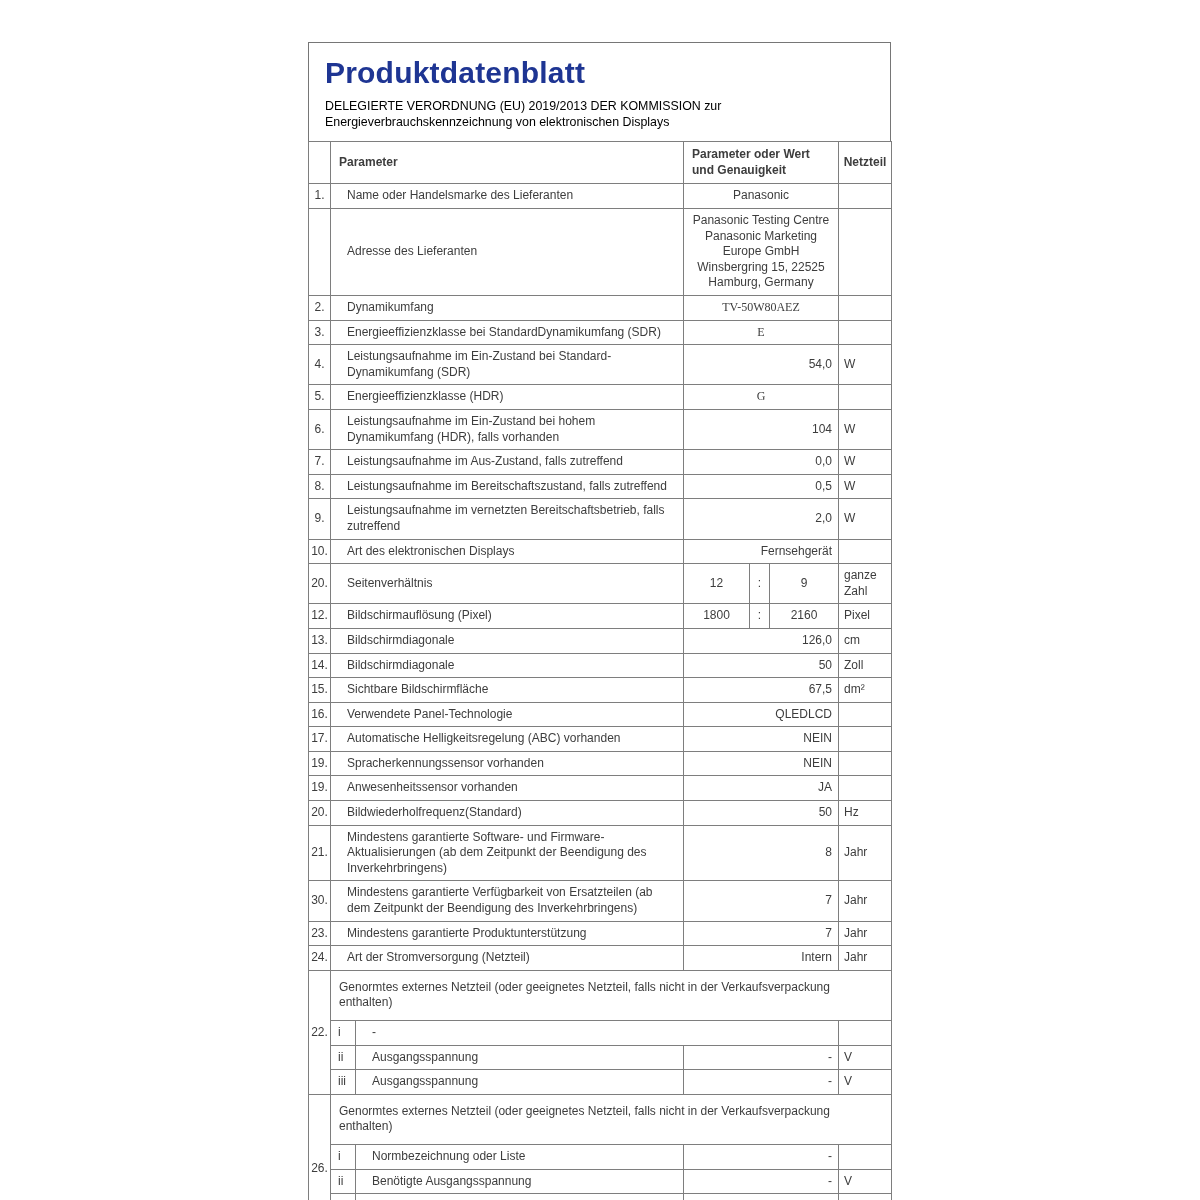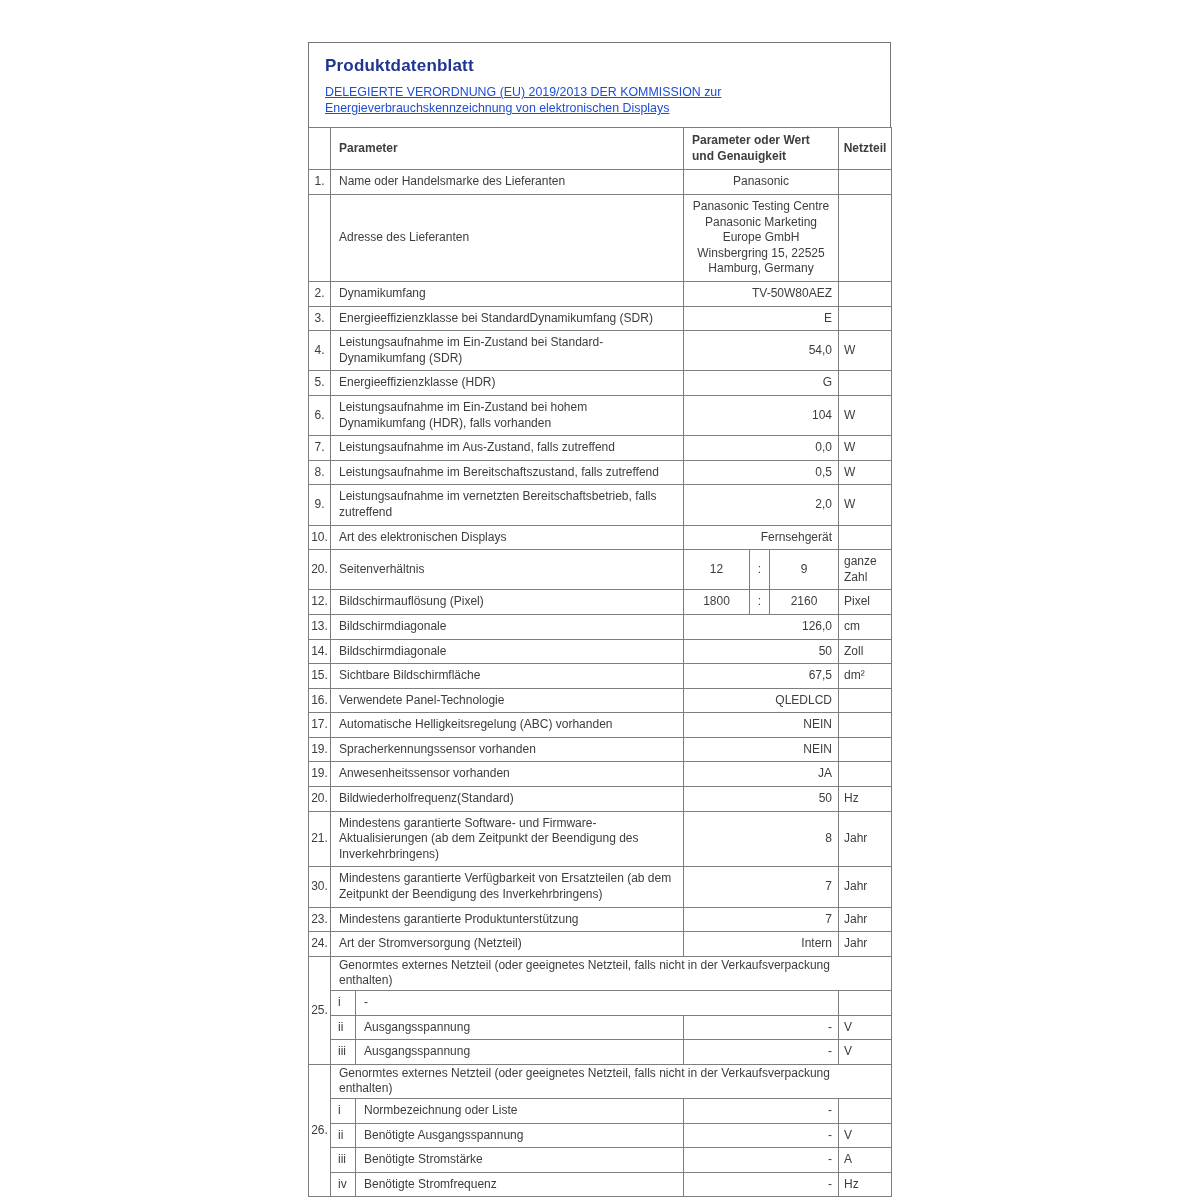--- a/index.html
+++ b/index.html
@@ -2,38 +2,38 @@
 <html><head>
 <meta charset="utf-8">
 <style>
   html,body{margin:0;padding:0;}
   body{
     width:1200px;height:1200px;position:relative;background:#ffffff;
     font-family:"Liberation Sans","DejaVu Sans",sans-serif;color:#3d3d3d;
   }
   .sheet{position:absolute;left:308px;top:42px;width:583px;background:#fff;}
   .title-block{border:1px solid #767676;border-bottom:none;padding:13px 16px 11px 16px;}
-  .page-title{color:#1e3593;font-size:17px;font-weight:bold;letter-spacing:0.2px;}
-  .page-subtitle{margin-top:8px;font-size:12.4px;line-height:1.3;white-space:pre-line;color:#1d4ed8;text-decoration:underline;}
+  .page-title{color:#1e3593;font-size:30px;font-weight:bold;letter-spacing:0.2px;}
+  .page-subtitle{margin-top:8px;font-size:12.4px;line-height:1.3;white-space:pre-line;color:#000000;}
   table.params{border-collapse:collapse;width:100%;table-layout:fixed;}
   .params th,.params td{
     border:1px solid #7e7e7e;font-size:12px;line-height:1.3;
     padding:4px 6px;vertical-align:middle;overflow:hidden;word-wrap:break-word;
   }
   .params th{font-weight:bold;text-align:left;padding:5px 8px;white-space:pre-line;}
   .params th.unit-h{text-align:center;padding:5px 2px;}
   td.num{text-align:center;padding:4px 1px;}
   td.sub{text-align:left;padding:4px 3px 4px 7px;}
-  td.label{padding:4px 8px;}
+  td.label{padding:4px 16px;}
   td.val{white-space:pre-line;}
-  td.grouphead{padding:1px 8px;vertical-align:middle;}
+  td.grouphead{padding:9px 8px;vertical-align:middle;}
   td.unit{padding:4px 5px;}
   .right{text-align:right;padding-right:7px;}
   .center{text-align:center;}
-  .left{text-align:right;padding-left:8px;}
+  .left{text-align:center;padding-left:8px;font-family:Liberation Serif, serif;}
 </style>
 </head>
 <body>
 
 <div class="sheet">
   <div class="title-block">
     <div class="page-title">Produktdatenblatt</div>
     <div class="page-subtitle">DELEGIERTE VERORDNUNG (EU) 2019/2013 DER KOMMISSION zur
 Energieverbrauchskennzeichnung von elektronischen Displays</div>
   </div>
@@ -209,21 +209,21 @@
           <td class="val right" colspan="3">7</td>
           <td class="unit">Jahr</td>
         </tr>
         <tr>
           <td class="num">24.</td>
           <td class="label" colspan="2">Art der Stromversorgung (Netzteil)</td>
           <td class="val right" colspan="3">Intern</td>
           <td class="unit">Jahr</td>
         </tr>
         <tr>
-          <td class="num" rowspan="4">25.</td>
+          <td class="num" rowspan="4">22.</td>
           <td class="grouphead" colspan="6">Genormtes externes Netzteil (oder geeignetes Netzteil, falls nicht in der Verkaufsverpackung enthalten)</td>
         </tr>
         <tr>
           <td class="sub">i</td>
           <td class="label" colspan="4">-</td>
           <td class="unit"></td>
         </tr>
         <tr>
           <td class="sub">ii</td>
           <td class="label">Ausgangsspannung</td>

